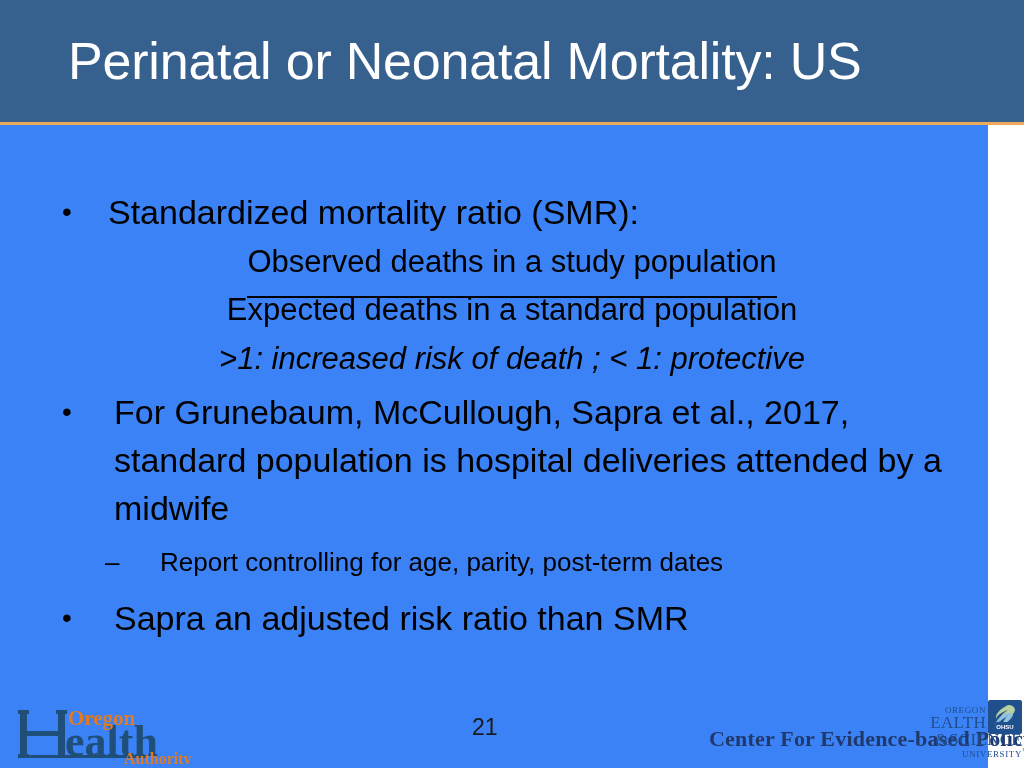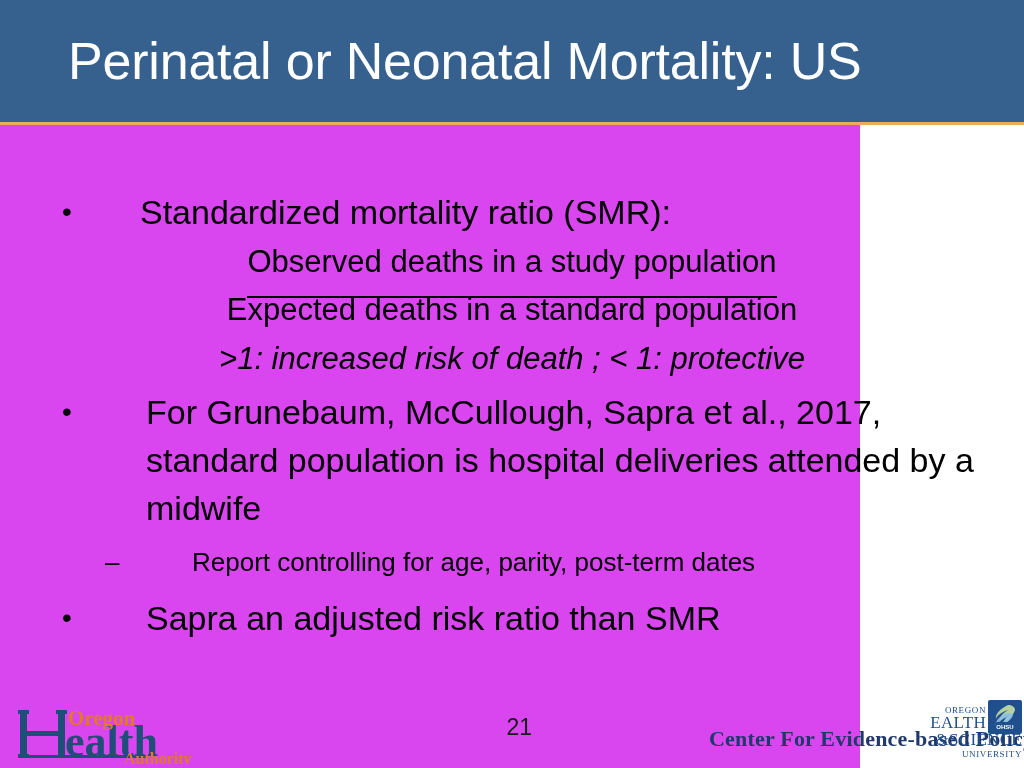--- a/index.html
+++ b/index.html
@@ -10,23 +10,23 @@
   body {
     width: 1024px;
     height: 768px;
     overflow: hidden;
     font-family: "Liberation Sans", sans-serif;
     -webkit-font-smoothing: antialiased;
   }
 
   .slide {
     position: relative;
-    width: 860px;
+    width: 988px;
     height: 768px;
-    background: #d946ef;
+    background: #3b82f6;
   }
 
   
   .title-banner {
     position: absolute;
     left: 0;
     top: 0;
     width: 1024px;
     height: 122px;
     background: #36608E;
@@ -71,21 +71,20 @@
   }
   .bullet-mark {
     flex: 0 0 auto;
     font-family: "Liberation Sans", sans-serif;
     line-height: inherit;
   }
   .bullet-text {
     flex: 1 1 auto;
     font-family: "Liberation Sans", sans-serif;
     line-height: inherit;
-    margin-left: 32px;
   }
 
   
   #b1 {
     left: 62px;
     top: 60px;
     width: 900px;
     font-size: 34px;
     line-height: 44px;
   }
@@ -149,21 +148,21 @@
     line-height: 44px;
   }
   #b4 .bullet-mark { width: 52px; font-size: 28px; }
 
   
   .page-number {
     position: absolute;
     left: 472px;
     top: 714px;
     width: 60px;
-    text-align: right;
+    text-align: left;
     font-family: "Liberation Sans", sans-serif;
     font-size: 23px;
     color: #1a1a1a;
   }
 
   
   .oha-logo {
     position: absolute;
     left: 18px;
     top: 698px;

